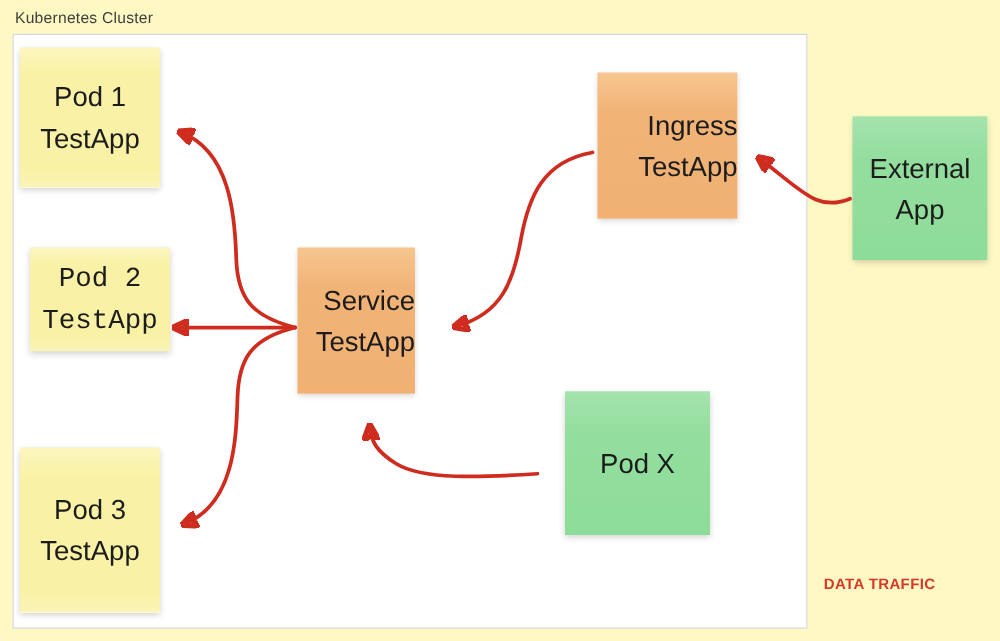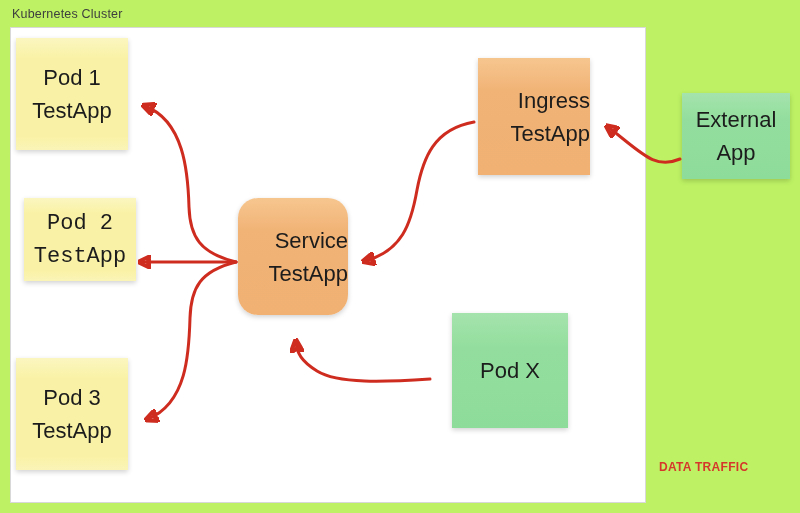--- a/index.html
+++ b/index.html
@@ -5,21 +5,21 @@
   * { margin: 0; padding: 0; box-sizing: border-box; }
   html, body {
     width: 800px; height: 513px;
     font-family: "Liberation Sans", "DejaVu Sans", sans-serif;
     background: #f1f1f2;
     overflow: hidden;
   }
   .canvas {
     position: relative;
     width: 800px; height: 513px;
-    background: #bef264;
+    background: #fef9c3;
   }
   .cluster-label {
     position: absolute;
     left: 12px; top: 7px;
     font-size: 12.5px;
     color: #3e3e3e;
     letter-spacing: 0.2px;
   }
   .cluster-box {
     position: absolute;
@@ -47,24 +47,24 @@
   }
   .node--orange {
     background: linear-gradient(180deg, #f6c68f 0%, #f1b376 28%, #f0b173 100%);
     align-items: flex-end;
   }
   .node--green {
     background: linear-gradient(180deg, #a5e3ad 0%, #93de9e 30%, #8edc9a 100%);
   }
   .node--pod1    { left: 16px;  top: 38px;  width: 112px; height: 112px; }
   .node--pod2    { left: 24px;  top: 198px; width: 112px; height: 83px; font-family: Liberation Mono, monospace; }
-  .node--pod3    { left: 16px;  top: 358px; width: 112px; height: 112px; }
-  .node--service { left: 238px; top: 198px; width: 110px; height: 117px; border-radius: 20px; }
+  .node--pod3    { left: 16px;  top: 358px; width: 112px; height: 132px; }
+  .node--service { left: 238px; top: 198px; width: 94px; height: 117px; }
   .node--ingress { left: 478px; top: 58px;  width: 112px; height: 117px; }
-  .node--external{ left: 682px; top: 93px;  width: 108px; height: 86px; }
+  .node--external{ left: 682px; top: 93px;  width: 108px; height: 115px; }
   .node--podx    { left: 452px; top: 313px; width: 116px; height: 115px; }
   .arrows {
     position: absolute;
     left: 0; top: 0;
     width: 800px; height: 513px;
     z-index: 3;
     pointer-events: none;
   }
   .arrows path {
     fill: none;

